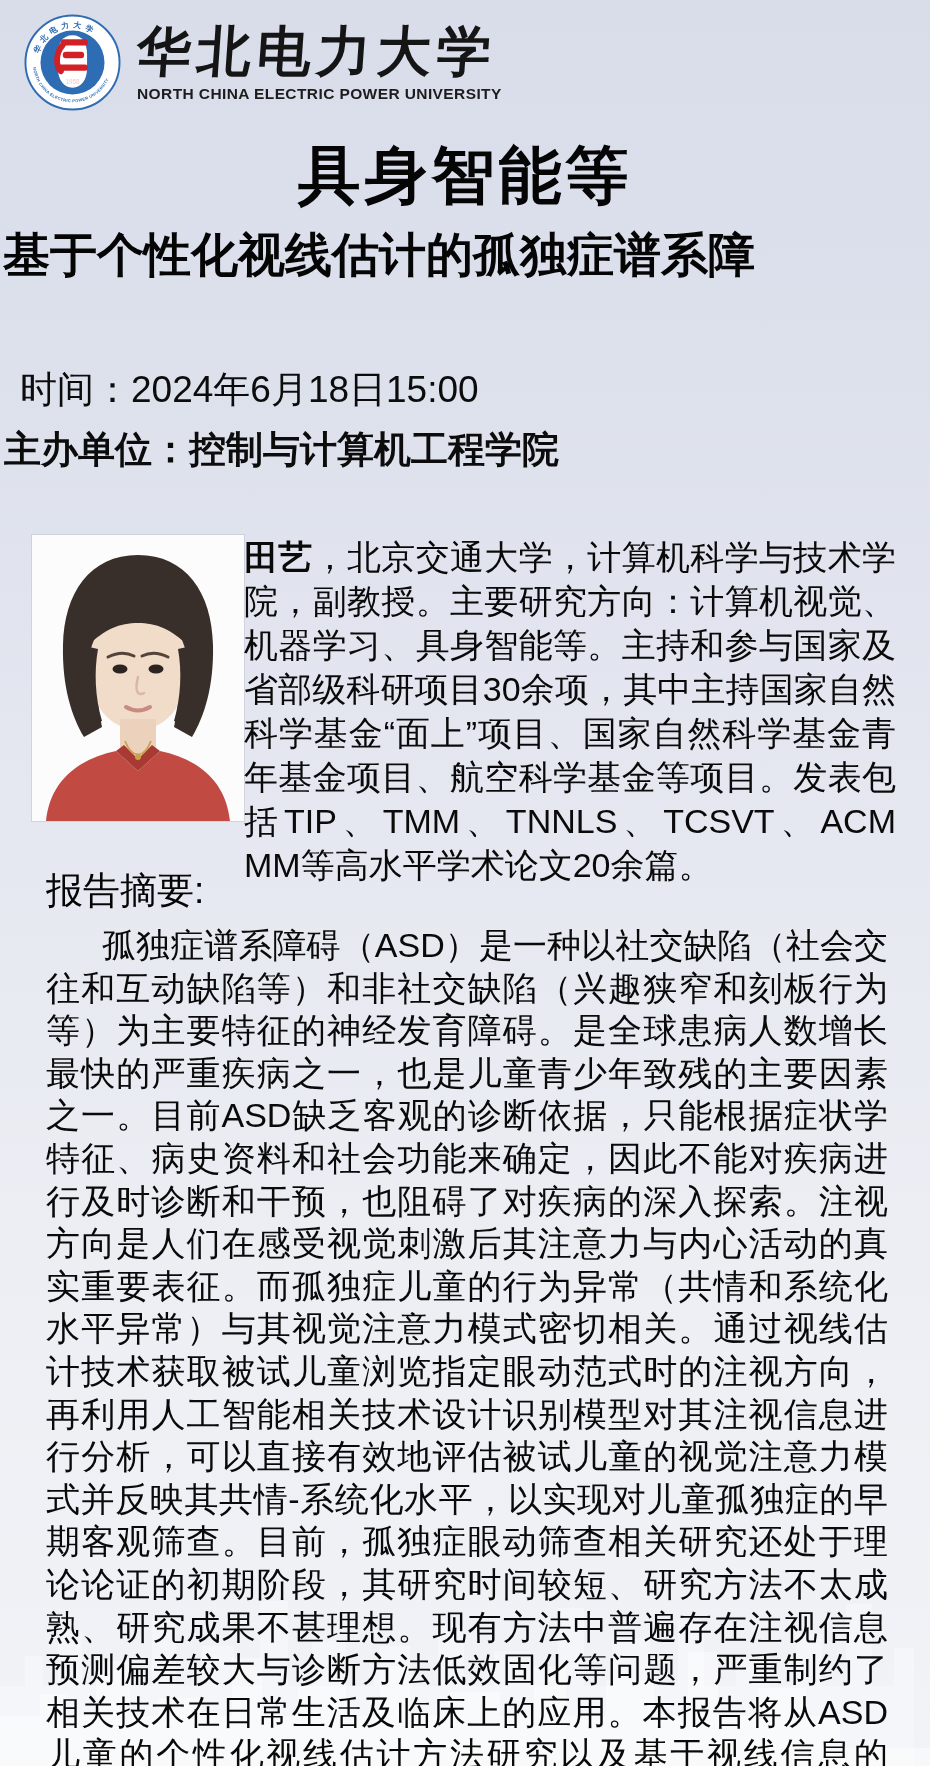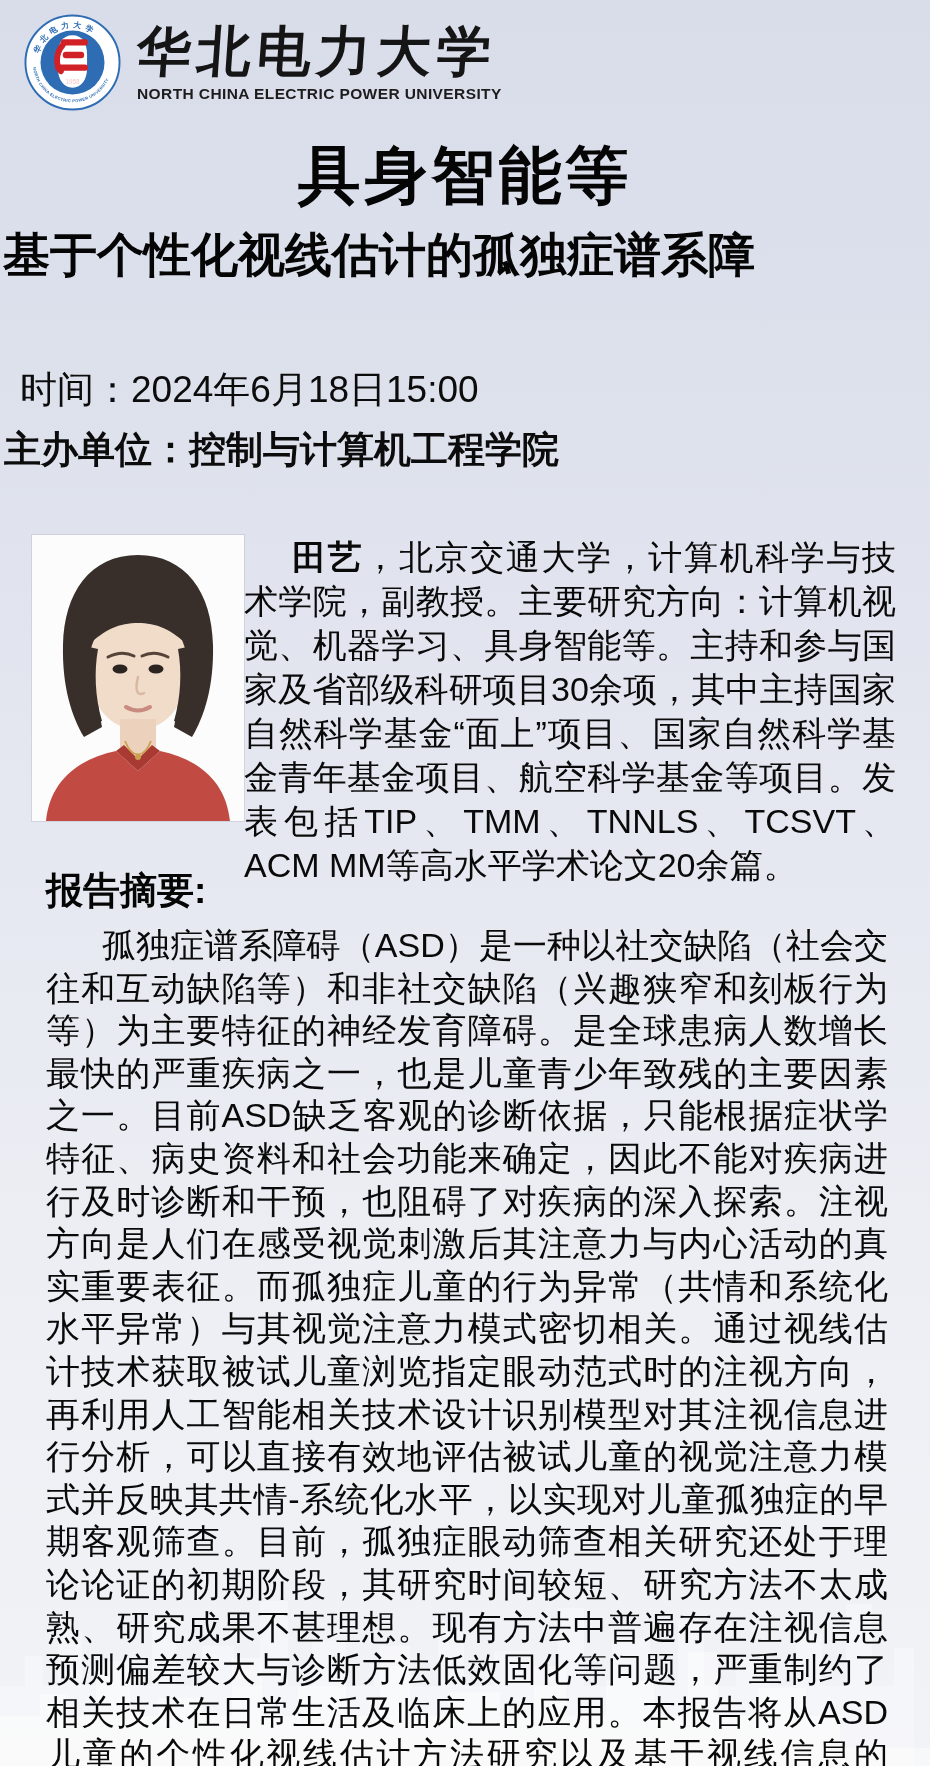--- a/index.html
+++ b/index.html
@@ -63,25 +63,25 @@
     flex:0 0 212px;width:212px;height:286px;
     background:#fcfcfc;
     box-shadow:0 0 0 1px rgba(120,130,150,0.18);
   }
   .photo svg{display:block;width:212px;height:286px;}
   .bio{
     flex:1;margin-left:22px;
     font-size:34px;line-height:44px;
     text-align:justify;color:#0a0a0a;
   }
-  .bio b{font-weight:800;margin-left:48px;}
+  .bio b{font-weight:800;}
   
   .abstract-heading{
     position:absolute;top:869px;left:46px;
-    font-size:37px;font-weight:700;line-height:44px;color:#050505;
+    font-size:37px;font-weight:400;line-height:44px;color:#050505;
   }
   .abstract-body{
     position:absolute;top:924px;left:46px;right:42px;
     font-size:34px;line-height:42.6px;
     text-align:justify;color:#0a0a0a;
     text-indent:56px;margin:0;
   }
   
   .skyline{
     position:absolute;bottom:0;left:0;width:930px;height:200px;

